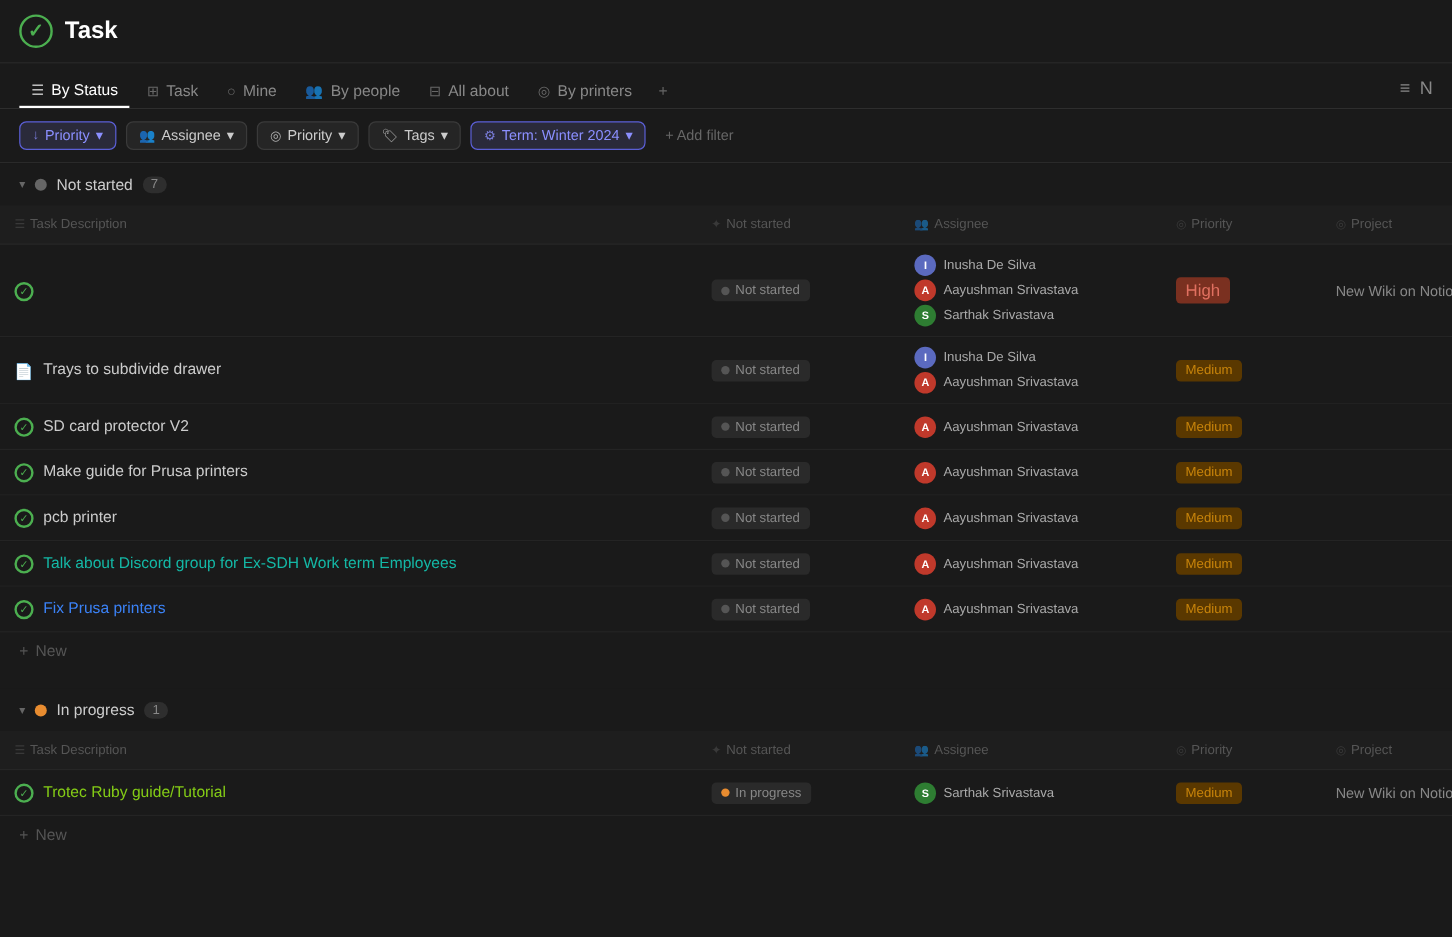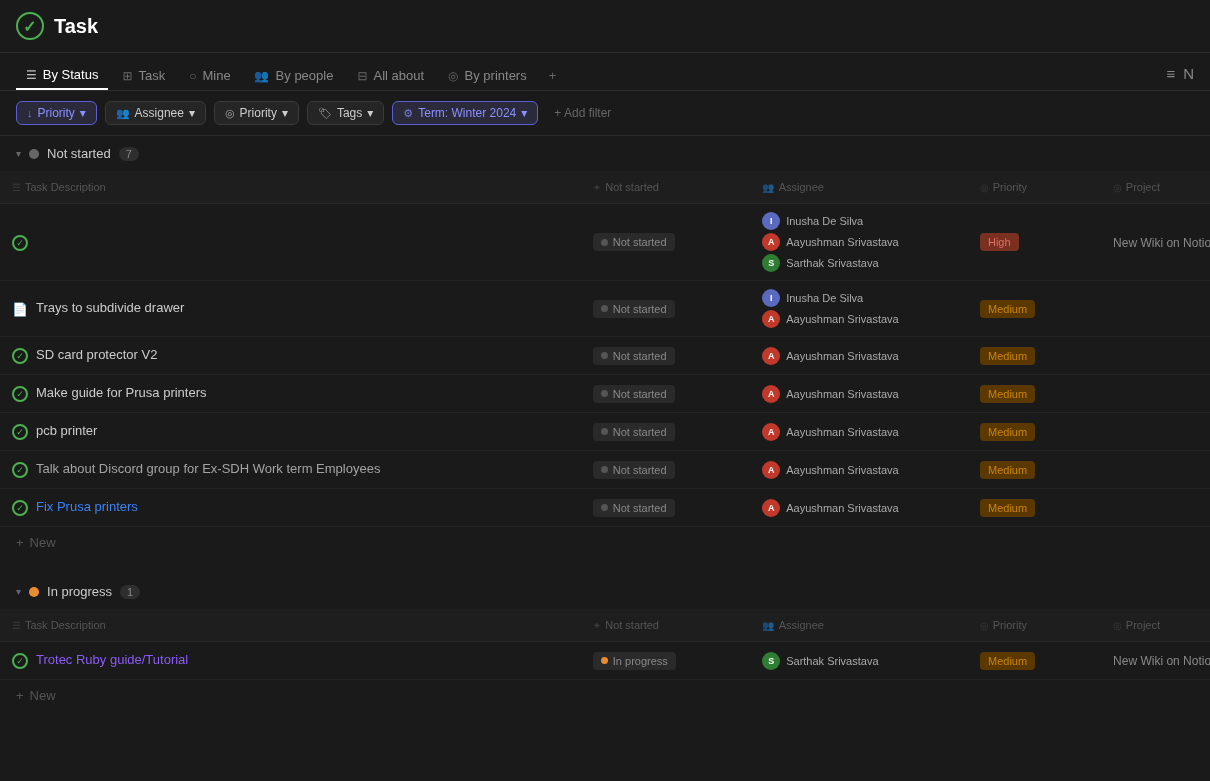--- a/index.html
+++ b/index.html
@@ -274,21 +274,21 @@
       </div>
         <div style="display: flex; align-items: center; gap: 6px; font-size: 11px; color: rgb(170, 170, 170);">
         <div style="width:18px;height:18px;border-radius:50%;background:#c0392b;color:#fff;display:flex;align-items:center;justify-content:center;font-size:9px;font-weight:600;flex-shrink:0;">A</div>
         <span>Aayushman Srivastava</span>
       </div>
         <div style="display: flex; align-items: center; gap: 6px; font-size: 11px; color: rgb(170, 170, 170);">
         <div style="width:18px;height:18px;border-radius:50%;background:#2e7d32;color:#fff;display:flex;align-items:center;justify-content:center;font-size:9px;font-weight:600;flex-shrink:0;">S</div>
         <span>Sarthak Srivastava</span>
       </div>
       </div>
-      <div style="flex: 0 0 11%; padding: 8px 12px;"><span style="display:inline-block;padding:3px 8px;border-radius:4px;font-size:11px;font-weight:500;background:#7a3020;color:#e07060;">High</span></div>
+      <div style="flex: 0 0 11%; padding: 8px 12px;"><span style="display:inline-block;padding:3px 8px;border-radius:4px;font-size:14px;font-weight:500;background:#7a3020;color:#e07060;">High</span></div>
       <div style="flex: 0 0 15%; padding: 8px 12px;"><span style="color:#888;font-size:12px;">New Wiki on Notion</span></div>
     </div>
     <div style="display: flex; border-bottom: 1px solid rgb(36, 36, 36); background: rgb(26, 26, 26); align-items: center; min-height: 38px;">
       <div style="flex: 0 0 48%; padding: 8px 12px; display: flex; align-items: flex-start; gap: 8px;">
         <div style="flex-shrink:0;width:16px;height:16px;color:#666;font-size:13px;display:flex;align-items:center;justify-content:center;margin-top:2px;">📄</div>
         <span style="color:#ccc;line-height:1.4;font-size:13px;">Trays to subdivide drawer</span>
       </div>
       <div style="flex: 0 0 14%; padding: 8px 12px;"><span style="display:inline-flex;align-items:center;gap:5px;padding:3px 8px;border-radius:4px;font-size:11px;background:#2a2a2a;color:#888;white-space:nowrap;">
       <span style="width:7px;height:7px;border-radius:50%;background:#555;flex-shrink:0;display:inline-block;"></span>
       Not started
@@ -356,21 +356,21 @@
         <div style="width:18px;height:18px;border-radius:50%;background:#c0392b;color:#fff;display:flex;align-items:center;justify-content:center;font-size:9px;font-weight:600;flex-shrink:0;">A</div>
         <span>Aayushman Srivastava</span>
       </div>
       </div>
       <div style="flex: 0 0 11%; padding: 8px 12px;"><span style="display:inline-block;padding:3px 8px;border-radius:4px;font-size:11px;font-weight:500;background:#5a3800;color:#c8840a;">Medium</span></div>
       <div style="flex: 0 0 15%; padding: 8px 12px;"></div>
     </div>
     <div style="display: flex; border-bottom: 1px solid rgb(36, 36, 36); background: rgb(26, 26, 26); align-items: center; min-height: 38px;">
       <div style="flex: 0 0 48%; padding: 8px 12px; display: flex; align-items: flex-start; gap: 8px;">
         <div style="flex-shrink:0;width:16px;height:16px;border-radius:50%;border:2px solid #4caf50;display:flex;align-items:center;justify-content:center;color:#4caf50;font-size:9px;margin-top:2px;">✓</div>
-        <span style="color:#a3a3a3;line-height:1.4;font-size:13px;">Talk about Discord group for Ex-SDH Work term Employees</span>
+        <span style="color:#14b8a6;line-height:1.4;font-size:13px;">Talk about Discord group for Ex-SDH Work term Employees</span>
       </div>
       <div style="flex: 0 0 14%; padding: 8px 12px;"><span style="display:inline-flex;align-items:center;gap:5px;padding:3px 8px;border-radius:4px;font-size:11px;background:#2a2a2a;color:#888;white-space:nowrap;">
       <span style="width:7px;height:7px;border-radius:50%;background:#555;flex-shrink:0;display:inline-block;"></span>
       Not started
     </span></div>
       <div style="flex: 0 0 18%; padding: 8px 12px; display: flex; flex-direction: column; gap: 3px;">
         <div style="display: flex; align-items: center; gap: 6px; font-size: 11px; color: rgb(170, 170, 170);">
         <div style="width:18px;height:18px;border-radius:50%;background:#c0392b;color:#fff;display:flex;align-items:center;justify-content:center;font-size:9px;font-weight:600;flex-shrink:0;">A</div>
         <span>Aayushman Srivastava</span>
       </div>
@@ -425,21 +425,21 @@
         <span>Priority</span>
       </div>
       <div style="flex: 0 0 15%; padding: 5px 12px; color: rgb(85, 85, 85); font-size: 11px; display: flex; align-items: center; gap: 4px;">
         <span style="opacity:0.5;font-size:10px;">◎</span>
         <span>Project</span>
       </div>
     </div>
     <div style="display: flex; border-bottom: 1px solid rgb(36, 36, 36); background: rgb(26, 26, 26); align-items: center; min-height: 38px;">
       <div style="flex: 0 0 48%; padding: 8px 12px; display: flex; align-items: flex-start; gap: 8px;">
         <div style="flex-shrink:0;width:16px;height:16px;border-radius:50%;border:2px solid #4caf50;display:flex;align-items:center;justify-content:center;color:#4caf50;font-size:9px;margin-top:2px;">✓</div>
-        <span style="color:#8b5cf6;line-height:1.4;font-size:13px;">Trotec Ruby guide/Tutorial</span>
+        <span style="color:#84cc16;line-height:1.4;font-size:13px;">Trotec Ruby guide/Tutorial</span>
       </div>
       <div style="flex: 0 0 14%; padding: 8px 12px;"><span style="display:inline-flex;align-items:center;gap:5px;padding:3px 8px;border-radius:4px;font-size:11px;background:#2a2a2a;color:#888;white-space:nowrap;">
       <span style="width:7px;height:7px;border-radius:50%;background:#e88c30;flex-shrink:0;display:inline-block;"></span>
       In progress
     </span></div>
       <div style="flex: 0 0 18%; padding: 8px 12px; display: flex; flex-direction: column; gap: 3px;">
         <div style="display: flex; align-items: center; gap: 6px; font-size: 11px; color: rgb(170, 170, 170);">
         <div style="width:18px;height:18px;border-radius:50%;background:#2e7d32;color:#fff;display:flex;align-items:center;justify-content:center;font-size:9px;font-weight:600;flex-shrink:0;">S</div>
         <span>Sarthak Srivastava</span>
       </div>

